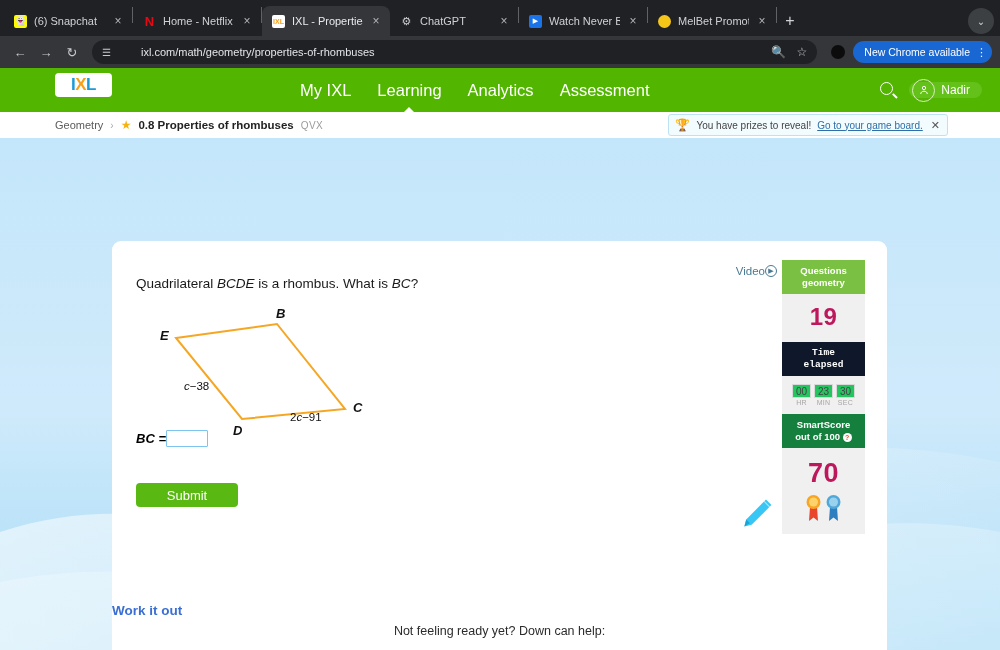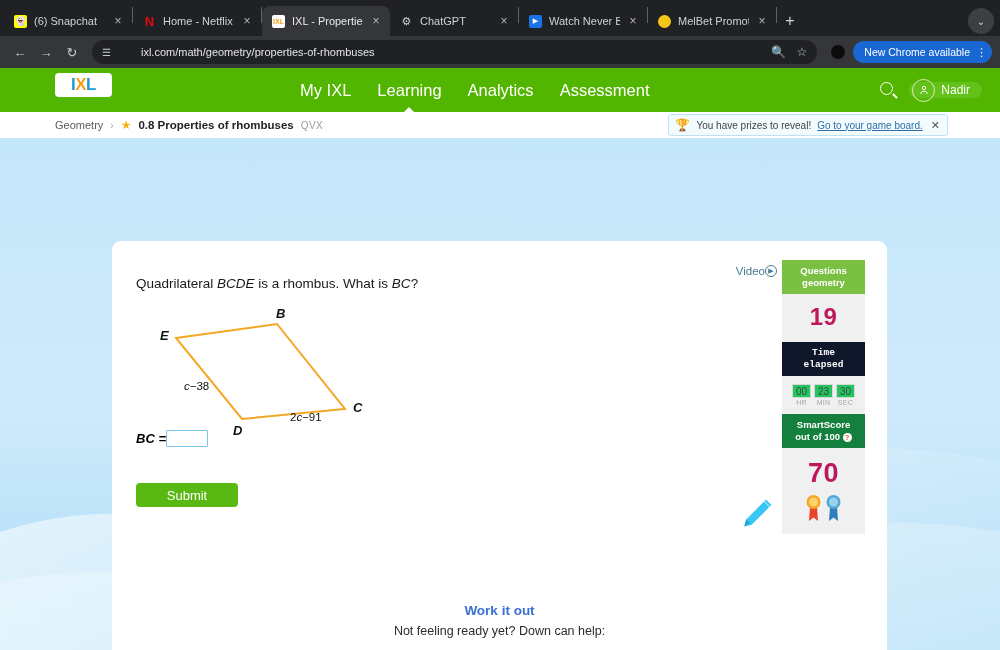--- a/index.html
+++ b/index.html
@@ -143,21 +143,21 @@
   .timer { display:flex; justify-content:center; gap:3px; padding:8px 0 1px; }
   .tcell { width:19px; height:14px; background:#22c55e; border:1px solid #d9d9d9; font-size:10px;
            display:flex; align-items:center; justify-content:center; color:#444; }
   .tlabels { display:flex; justify-content:center; gap:3px; padding-bottom:8px; }
   .tlab { width:19px; text-align:center; font-size:7px; color:#a6a6a6; letter-spacing:0.3px; }
   .ribbons { display:flex; justify-content:center; gap:5px; padding-bottom:12px; }
 
   
   .pencil { position:absolute; right:112px; bottom:118px; width:36px; height:36px; }
   .workout {
-    position:absolute; left:0; right:0; top:362px; text-align:center;
+    position:absolute; left:0; right:0; top:362px; text-align:left;
     color:#3b6fd4; font-weight:bold; font-size:13.5px;
   }
   .notready { position:absolute; left:0; right:0; top:383px; text-align:center; color:#2b2b2b; font-size:12.5px; }
 </style>
 </head>
 <body>
 
 <div class="browser">
 
   <div class="tabstrip">

